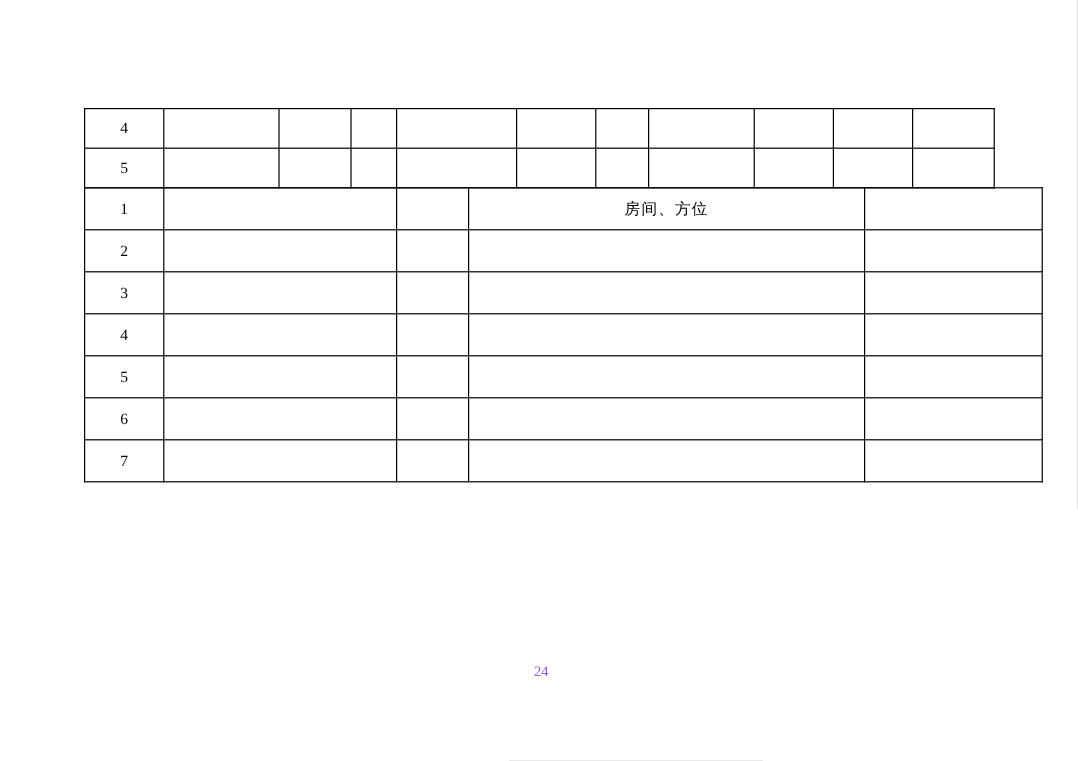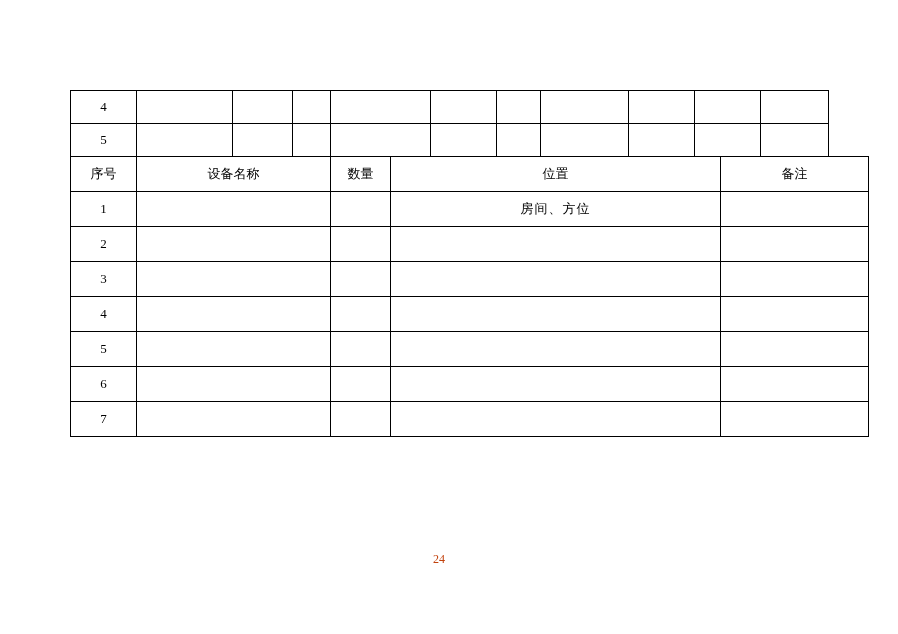--- a/index.html
+++ b/index.html
@@ -57,26 +57,26 @@
   .data-row td {
     height: 34px;
     font-size: 13px;
   }
   .cell-hint {
     font-size: 13px;
     letter-spacing: 1px;
   }
   .page-number {
     position: absolute;
-    left: 4px;
+    left: 16px;
     top: 552px;
     width: 870px;
     text-align: center;
     font-size: 12px;
-    color: #c2410c;
+    color: #8b5cf6;
     font-family: "Liberation Serif", serif;
   }
 </style>
 </head>
 <body>
 
 <div class="page">
   <div class="sheet">
 
     <table class="doc-table">
@@ -125,27 +125,20 @@
 
     <table class="doc-table" style="margin-top:-1px">
       <colgroup>
         <col style="width:66px">
         <col style="width:194px">
         <col style="width:60px">
         <col style="width:330px">
         <col style="width:148px">
       </colgroup>
       <tbody>
-        <tr class="header-row">
-          <td>序号</td>
-          <td>设备名称</td>
-          <td>数量</td>
-          <td>位置</td>
-          <td>备注</td>
-        </tr>
 
         <tr class="data-row">
           <td>1</td>
           <td></td>
           <td></td>
           <td class="cell-hint">房间、方位</td>
           <td></td>
         </tr>
         <tr class="data-row">
           <td>2</td>

